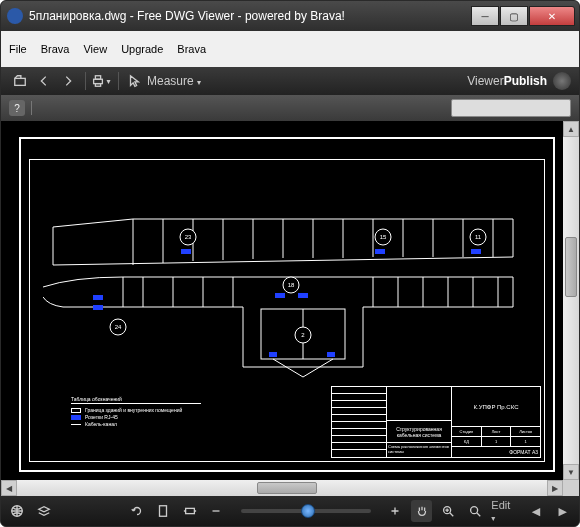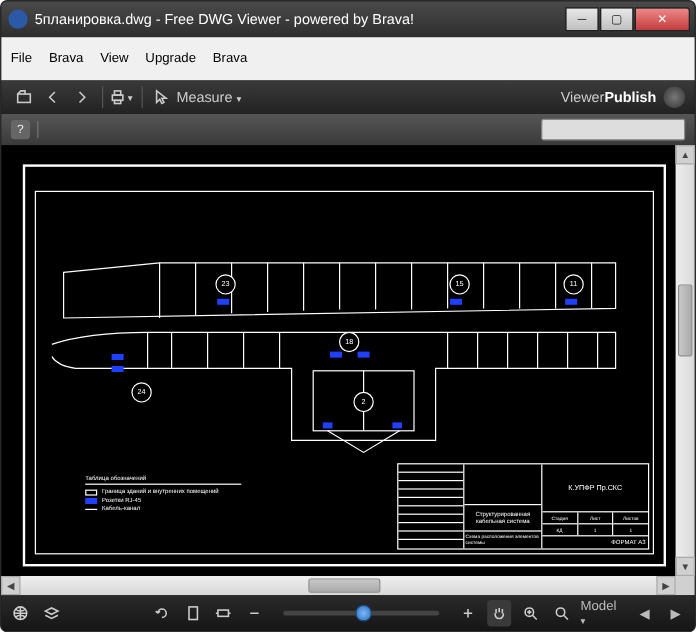--- a/index.html
+++ b/index.html
@@ -328,18 +328,18 @@
           <circle cx="7" cy="7" r="4"></circle>
           <path d="M10 10 L14 14 M5 7 H9 M7 5 V9"></path>
         </svg>
       </div>
     <div class="sbtn">
         <svg class="ico" viewBox="0 0 16 16">
           <circle cx="7" cy="7" r="4"></circle>
           <path d="M10 10 L14 14"></path>
         </svg>
       </div>
-    <span class="model"><span>Model</span> <span style="font-size:8px;">▾</span></span>
+    <span class="model"><span>Edit</span> <span style="font-size:8px;">▾</span></span>
     <div class="sbtn">◀</div>
     <div class="sbtn">▶</div>
   </div>
 
 </div>
 
 </body></html>

